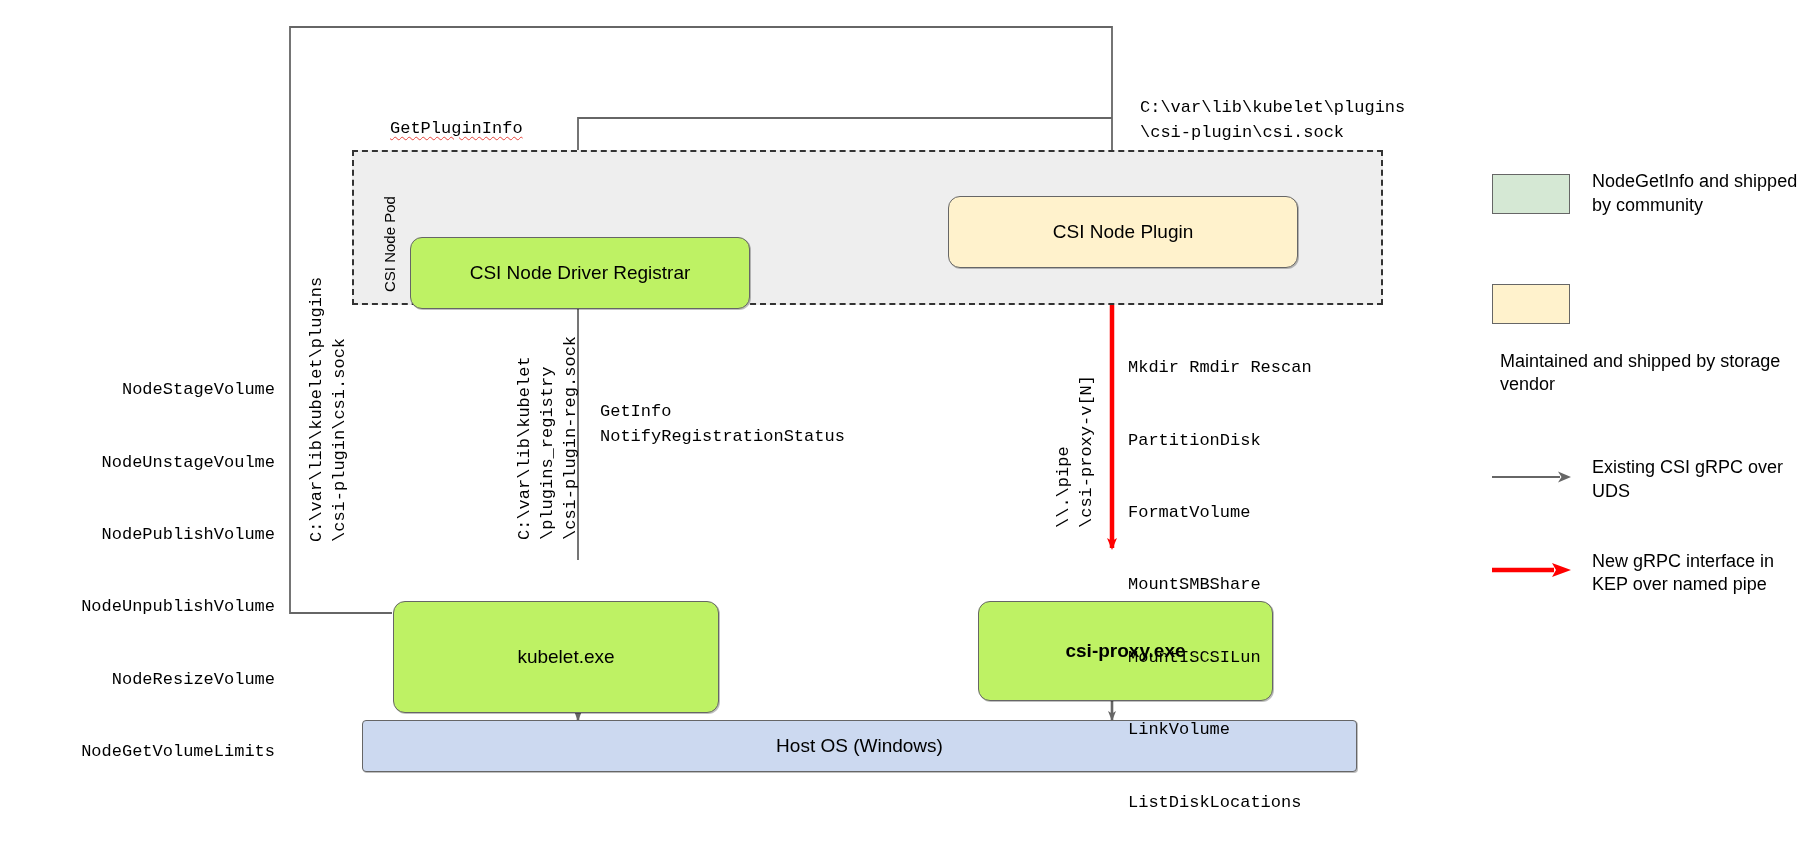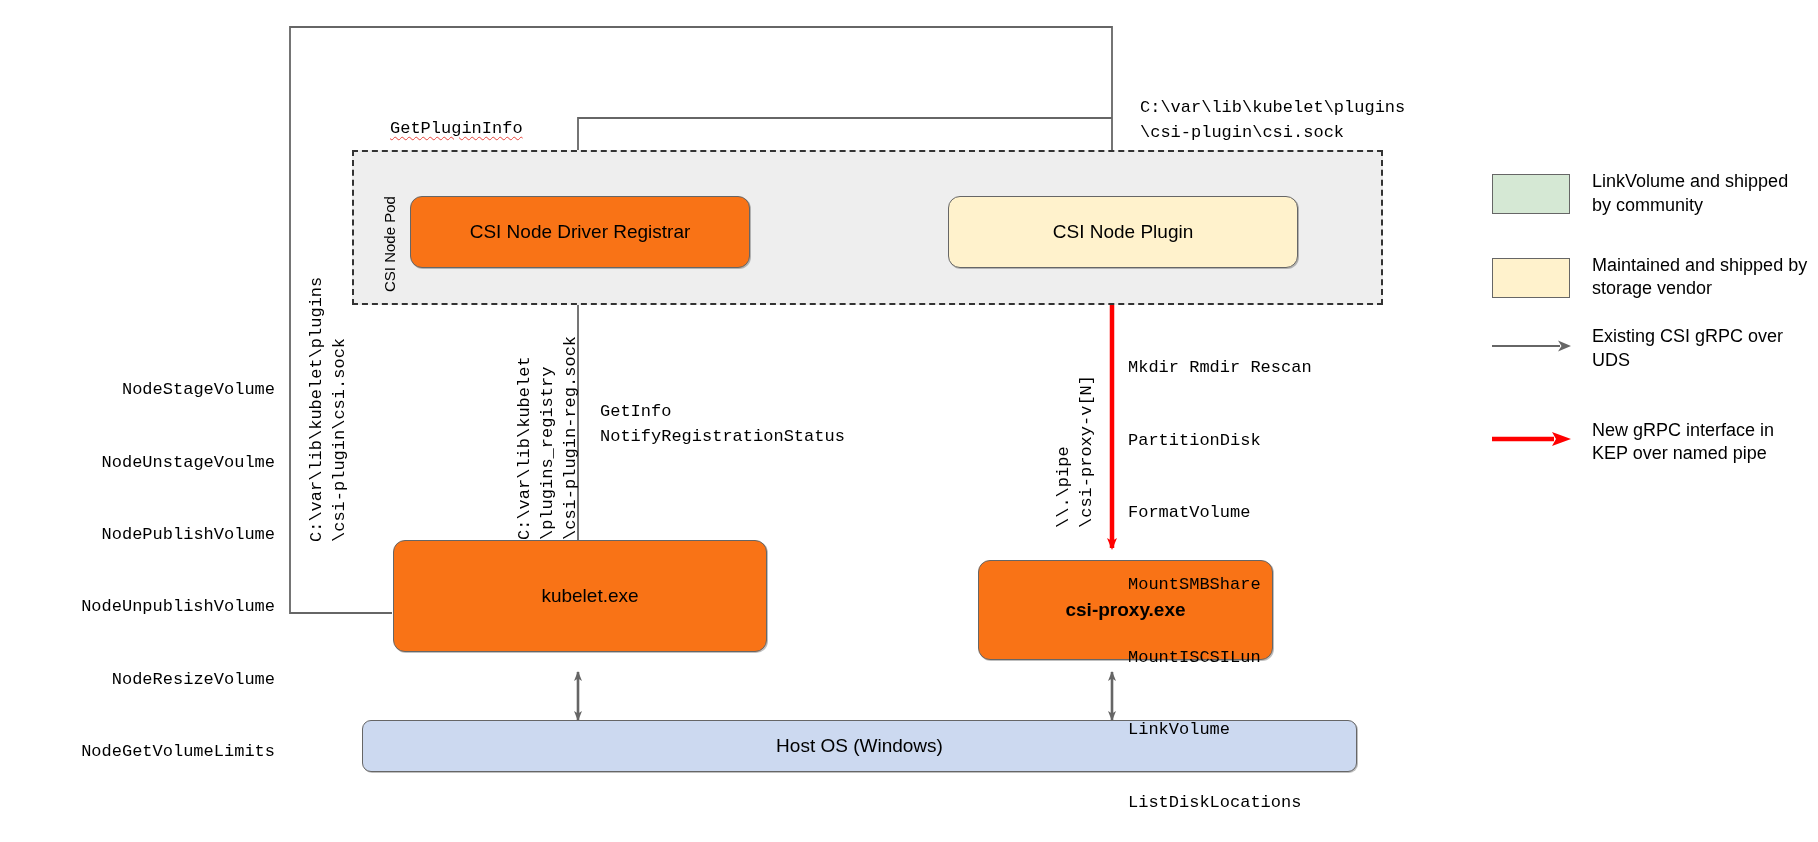--- a/index.html
+++ b/index.html
@@ -33,21 +33,21 @@
     display: flex;
     flex-direction: column;
     align-items: center;
     justify-content: center;
     text-align: center;
     font-size: 19px;
     line-height: 1.35;
     color: #000;
     box-shadow: 1px 1px 0 rgba(0,0,0,0.25);
   }
-  .green { background: #f97316; }
+  .green { background: #bef264; margin-top: 41px; }
   .yellow { background: #fff2cc; }
   .blue { background: #ccd9f0; }
 
   .pod-region {
     position: absolute;
     box-sizing: border-box;
     background: #eeeeee;
     border: 2px dashed #333333;
   }
   .pod-label {
@@ -166,29 +166,29 @@
   <div class="pod-label" style="left:381px; top:292px;">CSI Node Pod</div>
 
   <div class="node-box green" style="left:410px; top:196px; width:340px; height:72px;">
     <div>CSI Node Driver Registrar</div>
   </div>
 
   <div class="node-box yellow" style="left:948px; top:196px; width:350px; height:72px;">
     <div>CSI Node Plugin</div>
   </div>
 
-  <div class="node-box green" style="left:393px; top:540px; width:374px; height:112px;padding-left:20px;">
+  <div class="node-box green" style="left:393px; top:560px; width:326px; height:112px;padding-left:20px;">
     <div>kubelet.exe</div>
   </div>
 
   <div class="node-box green" style="left:978px; top:560px; width:295px; height:100px;font-weight:bold;">
     <div>csi-proxy.exe</div>
   </div>
 
-  <div class="node-box blue" style="left:362px; top:720px; width:995px; height:52px; border-radius:9px;">
+  <div class="node-box blue" style="left:362px; top:720px; width:995px; height:52px; border-radius:4px;">
     <div>Host OS (Windows)</div>
   </div>
 
   <div class="label-abs mono squiggle" style="left:390px; top:117px;">GetPluginInfo</div>
 
   <div class="label-abs mono" style="left:1140px; top:96px;">C:\var\lib\kubelet\plugins</div>
   <div class="label-abs mono" style="left:1140px; top:121px;">\csi-plugin\csi.sock</div>
 
   <div class="label-abs mono right-align" style="left:10px; top:330px; width:265px;">
     <div>NodeStageVolume</div>
@@ -224,24 +224,24 @@
     
     
   </div>
 
   <div id="legend">
 
     <div class="legend-row">
       <div class="legend-key">
         <div class="swatch" style="background:#d5e8d4;"></div>
       </div>
-      <div class="legend-text">LinkVolume and shipped by community</div>
-    </div>
-
-    <div class="legend-row" style="margin-bottom:24px;">
+      <div class="legend-text">NodeGetInfo and shipped by community</div>
+    </div>
+
+    <div class="legend-row" style="margin-bottom:59px;flex-direction:column;">
       <div class="legend-key">
         <div class="swatch" style="background:#fff2cc;"></div>
       </div>
       <div class="legend-text">Maintained and shipped by storage vendor</div>
     </div>
 
     <div class="legend-row" style="margin-bottom:46px;">
       <div class="legend-key" style="padding-top:14px;">
         <svg class="arrow-svg" width="80" height="14" viewBox="0 0 80 14" xmlns="http://www.w3.org/2000/svg">
           <path d="M0,7 L68,7" stroke="#666666" stroke-width="1.8" fill="none"></path>

